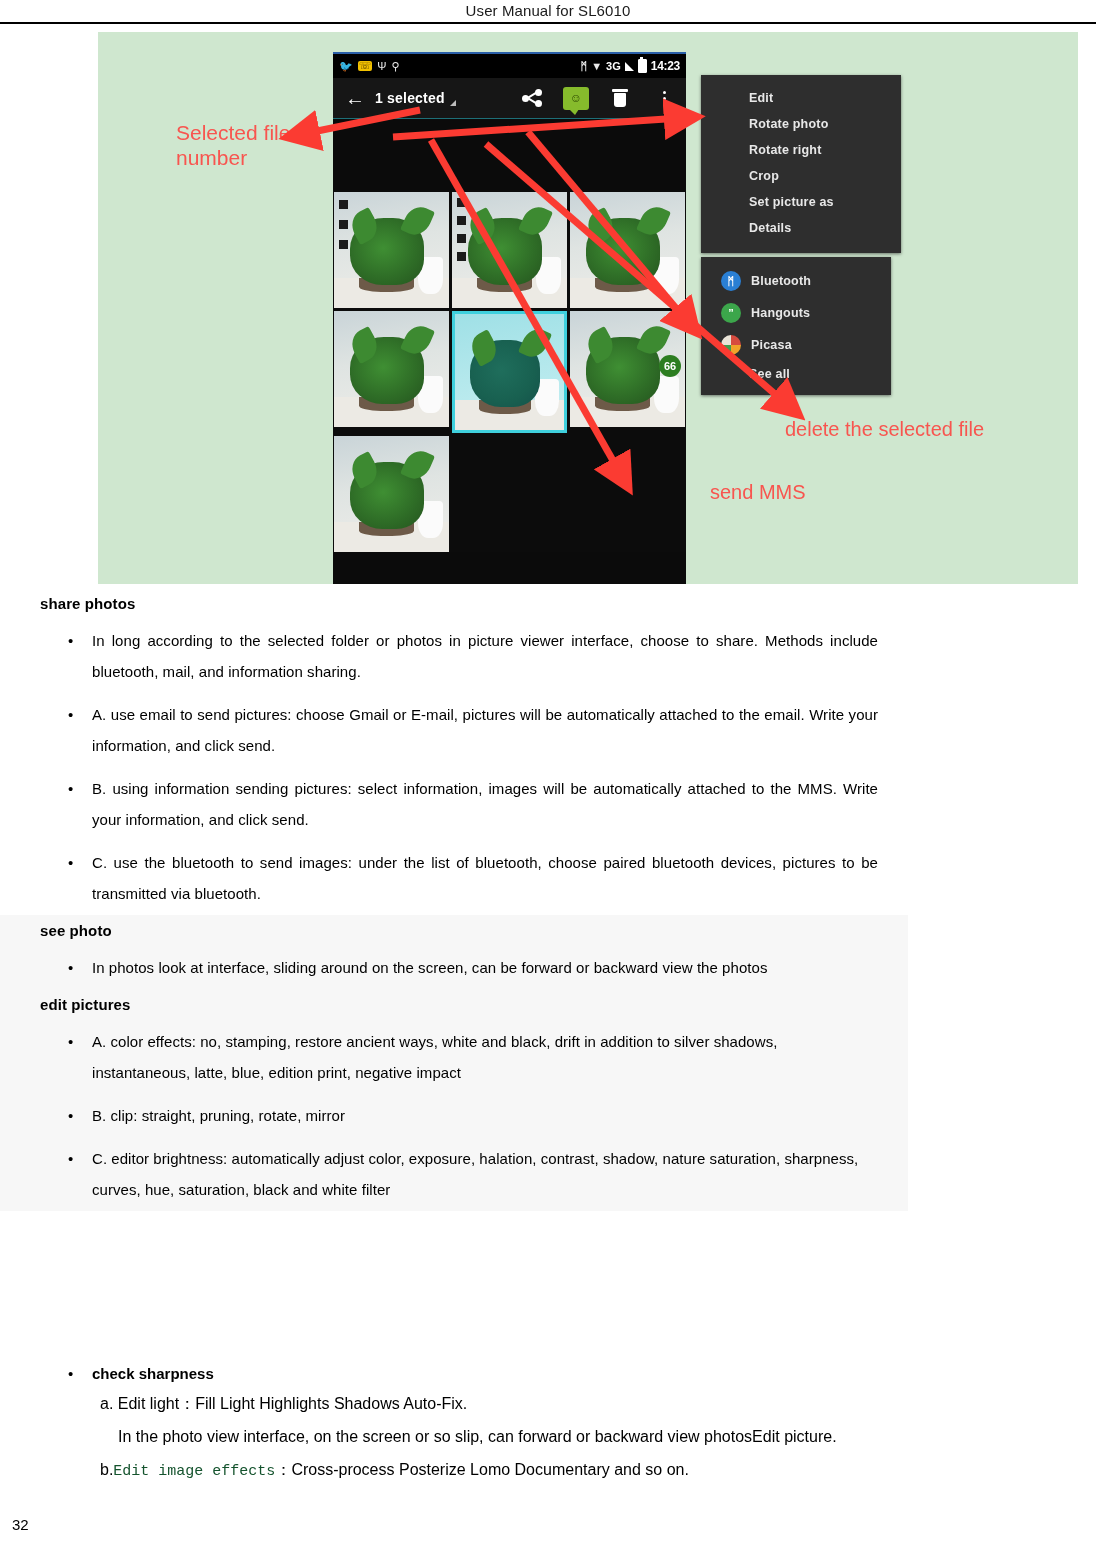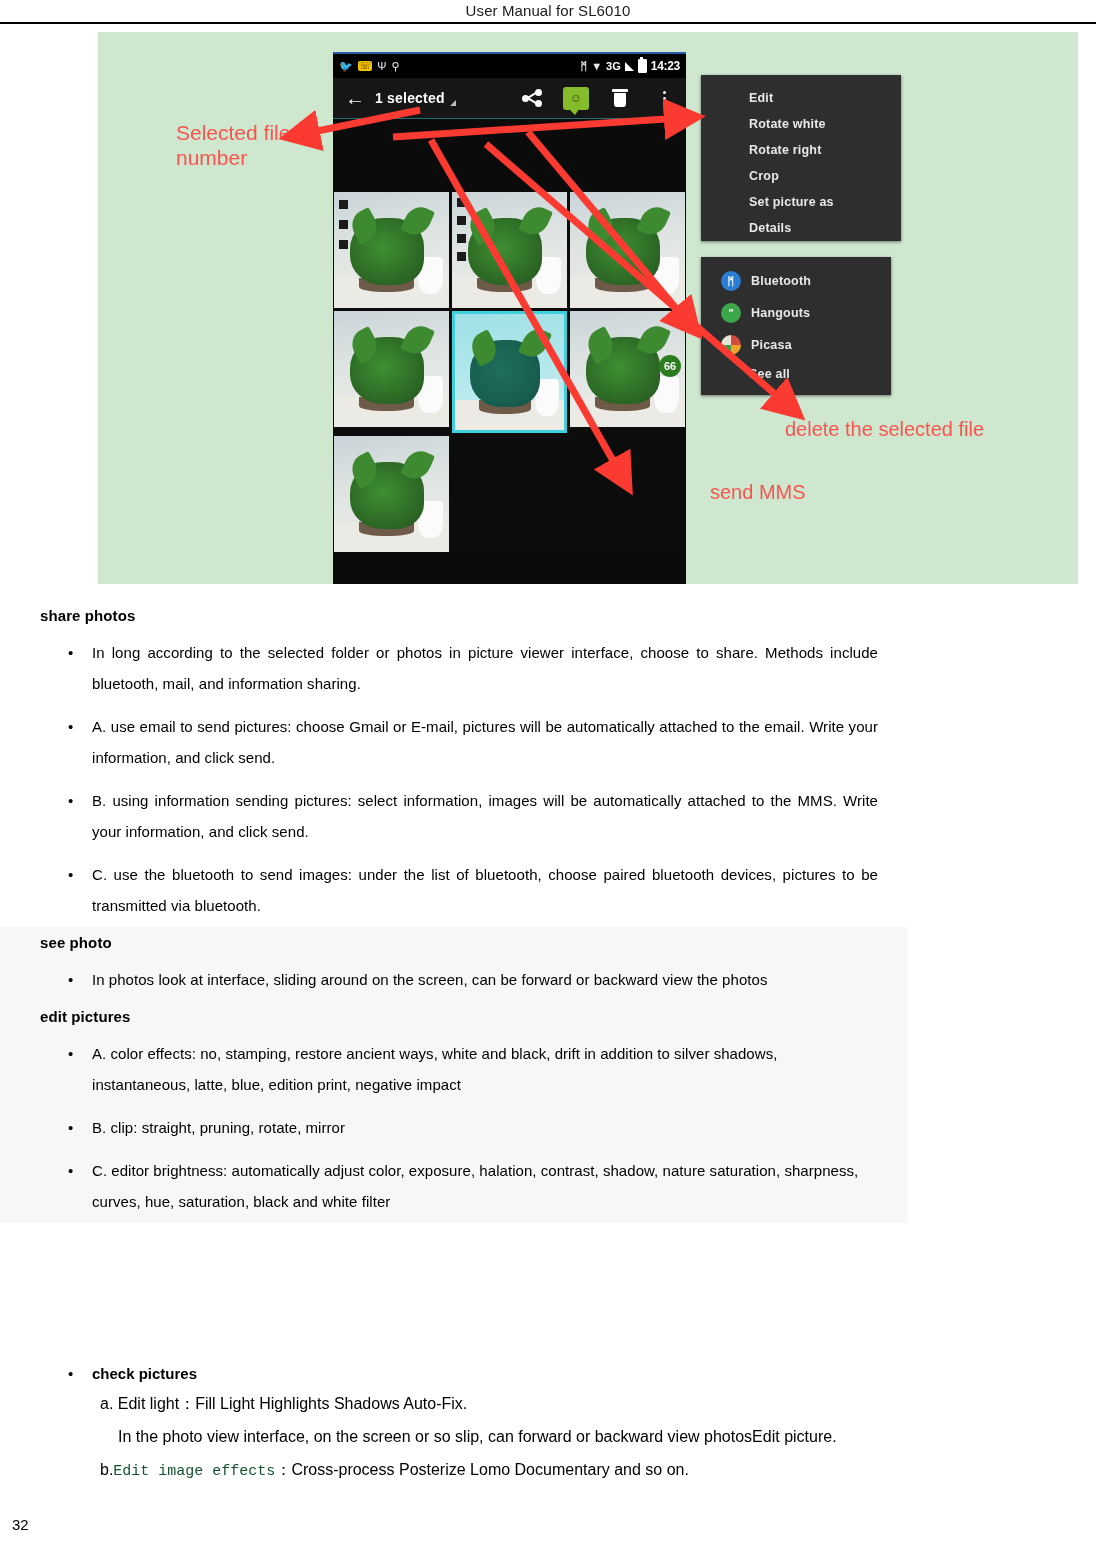--- a/index.html
+++ b/index.html
@@ -286,21 +286,21 @@
     justify-content: center;
   }
   .grid-tail { height: 100px; background: #0b0b0b; }
 
   
   .popup {
     position: absolute;
     background: #2e2e2e;
     box-shadow: 0 1px 3px rgba(0,0,0,0.5);
   }
-  .popup.menu-edit { left: 603px; top: 43px; width: 200px; padding: 10px 0 0 0; }
+  .popup.menu-edit { left: 603px; top: 43px; width: 200px; padding: 10px 0 12px 0; }
   .popup.menu-share { left: 603px; top: 225px; width: 190px; padding: 8px 0 8px 0; }
   .popup-item {
     display: flex;
     align-items: center;
     gap: 10px;
     padding: 6px 0 6px 20px;
     color: #e8e8e8;
     font-size: 12.5px;
     font-weight: bold;
     letter-spacing: 0.2px;
@@ -333,21 +333,21 @@
     position: absolute;
     left: 0; top: 0;
     width: 980px; height: 552px;
     pointer-events: none;
   }
 
   
   .body-copy {
     position: absolute;
     left: 0;
-    top: 600px;
+    top: 588px;
     width: 908px;
   }
   .shade { background: #f7f7f7; }
   .sec-head {
     font-size: 15px;
     font-weight: bold;
     padding: 7px 0 7px 40px;
     letter-spacing: 0.1px;
   }
   ul.bul {
@@ -543,21 +543,21 @@
         <div class="plant"></div>
           <div class="leafspike a"></div>
           <div class="leafspike b"></div>
       </div>
     </div>
     <div class="grid-tail"></div>
   </div>
 
   <div class="popup menu-edit">
     <div class="popup-item plain">Edit</div>
-    <div class="popup-item plain">Rotate white</div>
+    <div class="popup-item plain">Rotate photo</div>
     <div class="popup-item plain">Rotate right</div>
     <div class="popup-item plain">Crop</div>
     <div class="popup-item plain">Set picture as</div>
     <div class="popup-item plain">Details</div>
   </div>
 
   <div class="popup menu-share">
     <div class="popup-item">
       <span class="app-ico bt">ᛗ</span>
       <span>Bluetooth</span>
@@ -622,21 +622,21 @@
     <div class="sec-head">edit pictures</div>
     <ul class="bul">
       <li class="nojustify">A. color effects: no, stamping, restore ancient ways, white and black, drift in addition to silver shadows, instantaneous, latte, blue, edition print, negative impact</li>
       <li class="nojustify">B. clip: straight, pruning, rotate, mirror</li>
       <li class="nojustify">C. editor brightness: automatically adjust color, exposure, halation, contrast, shadow, nature saturation, sharpness, curves, hue, saturation, black and white filter</li>
     </ul>
   </div>
 </div>
 
 <div class="tail">
-  <div class="check-row">check pictures</div>
+  <div class="check-row">check sharpness</div>
   <div class="tail-line ab">
     <span>a. Edit light：</span><span>Fill Light    Highlights    Shadows    Auto-Fix.</span>
   </div>
   <div class="tail-line">In the photo view interface, on the screen or so slip, can forward or backward view photosEdit picture.</div>
   <div class="tail-line ab">
     <span>b.</span><span class="mono">Edit image effects</span><span>：</span><span>Cross-process    Posterize    Lomo    Documentary and so on.</span>
   </div>
 </div>
 
 <div class="page-num">32</div>

